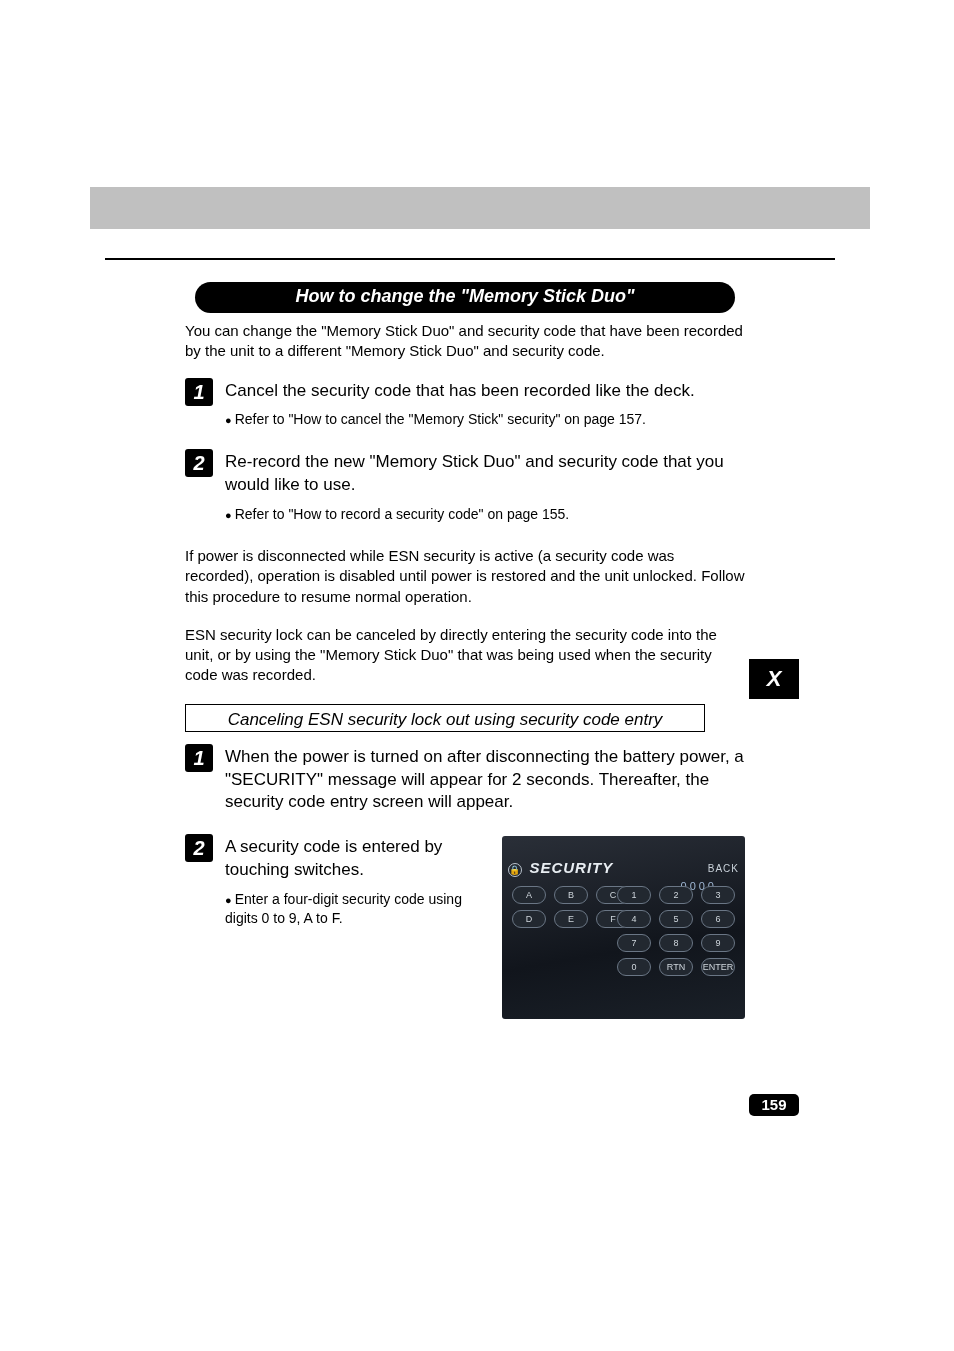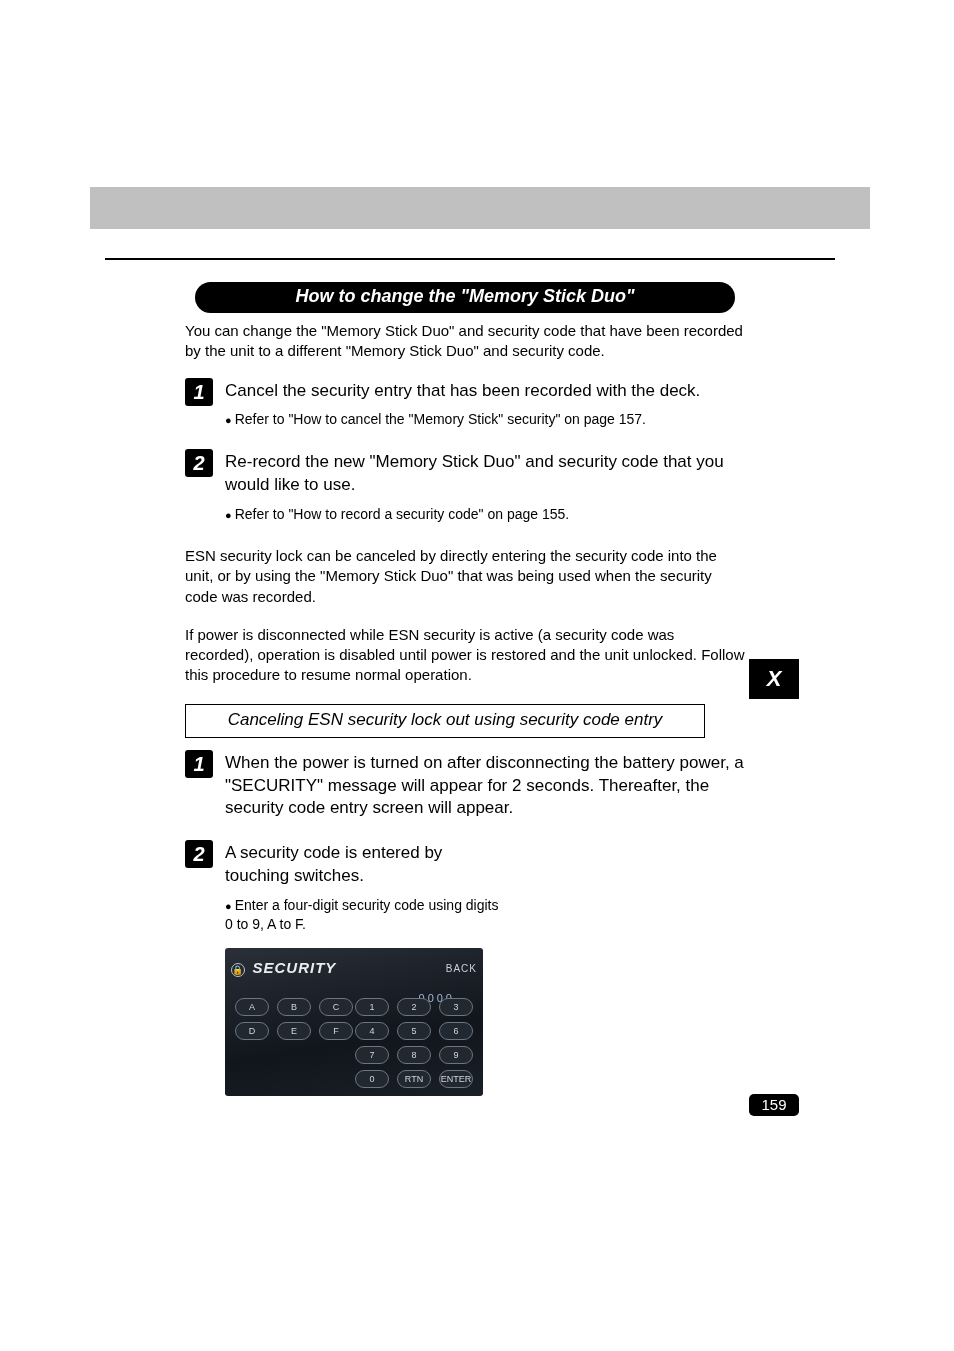--- a/index.html
+++ b/index.html
@@ -86,29 +86,28 @@
     }
     .sub::before {
       content: "● ";
       font-size: 11px;
     }
     .sub-heading-box {
       border: 1px solid #000;
       font-style: italic;
       font-size: 17px;
       text-align: center;
-      padding: 5px 10px 7px 10px;
+      padding: 5px 10px 1px 10px;
       margin: 6px 0 14px 0;
       width: 520px;
     }
     .two-col {
       display: flex;
       gap: 14px;
       align-items: flex-start;
-      flex-direction: column;
     }
     .col-left {
       width: 280px;
     }
     .tab-x {
       position: absolute;
       top: 659px;
       right: 155px;
       width: 50px;
       height: 40px;
@@ -121,34 +120,34 @@
       line-height: 40px;
     }
     .page-num {
       position: absolute;
       top: 1094px;
       right: 155px;
       width: 50px;
       height: 22px;
       background: #000;
       color: #fff;
-      font-weight: normal;
+      font-weight: bold;
       font-size: 15px;
       text-align: center;
       line-height: 22px;
       border-radius: 5px;
     }
     
     .device {
       width: 258px;
-      height: 148px;
+      height: 183px;
       background: linear-gradient(170deg, #2a2f38 0%, #11151c 60%, #1a2028 100%);
       border-radius: 3px;
       position: relative;
-      padding: 8px 6px;
+      padding: 20px 6px;
       color: #cfd6dc;
       font-family: Arial, sans-serif;
     }
     .dev-header {
       display: flex;
       justify-content: space-between;
       align-items: center;
       height: 24px;
     }
     .dev-title {
@@ -216,32 +215,32 @@
 <div class="grey-bar"></div>
 <div class="rule"></div>
 
 <div class="content">
 
   <div class="pill-heading">How to change the "Memory Stick Duo"</div>
   <p class="body-text">You can change the "Memory Stick Duo" and security code that have been recorded by the unit to a different "Memory Stick Duo" and security code.</p>
 
   <div class="step">
     <div class="step-num">1</div>
-    <div class="step-title">Cancel the security entry that has been recorded with the deck.</div>
+    <div class="step-title">Cancel the security code that has been recorded like the deck.</div>
     <div class="sub">Refer to "How to cancel the "Memory Stick" security" on page 157.</div>
   </div>
 
   <div class="step">
     <div class="step-num">2</div>
     <div class="step-title">Re-record the new "Memory Stick Duo" and security code that you would like to use.</div>
     <div class="sub">Refer to "How to record a security code" on page 155.</div>
   </div>
 
+  <p class="body-text">If power is disconnected while ESN security is active (a security code was recorded), operation is disabled until power is restored and the unit unlocked. Follow this procedure to resume normal operation.</p>
   <p class="body-text">ESN security lock can be canceled by directly entering the security code into the unit, or by using the "Memory Stick Duo" that was being used when the security code was recorded.</p>
-  <p class="body-text">If power is disconnected while ESN security is active (a security code was recorded), operation is disabled until power is restored and the unit unlocked. Follow this procedure to resume normal operation.</p>
 
   <div class="sub-heading-box">Canceling ESN security lock out using security code entry</div>
 
   <div class="step">
     <div class="step-num">1</div>
     <div class="step-title">When the power is turned on after disconnecting the battery power, a "SECURITY" message will appear for 2 seconds. Thereafter, the security code entry screen will appear.</div>
   </div>
 
   <div class="step">
     <div class="step-num">2</div>

